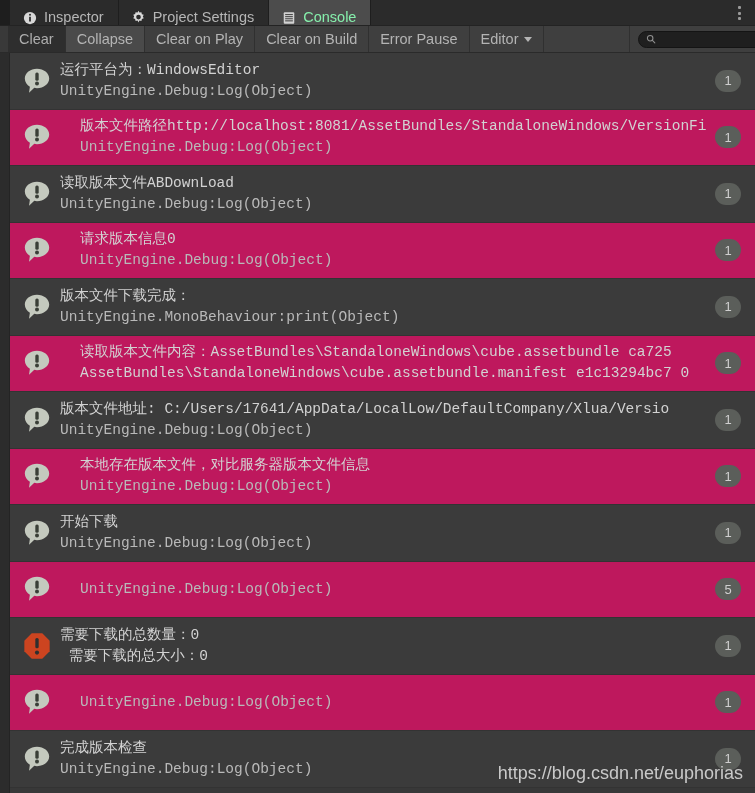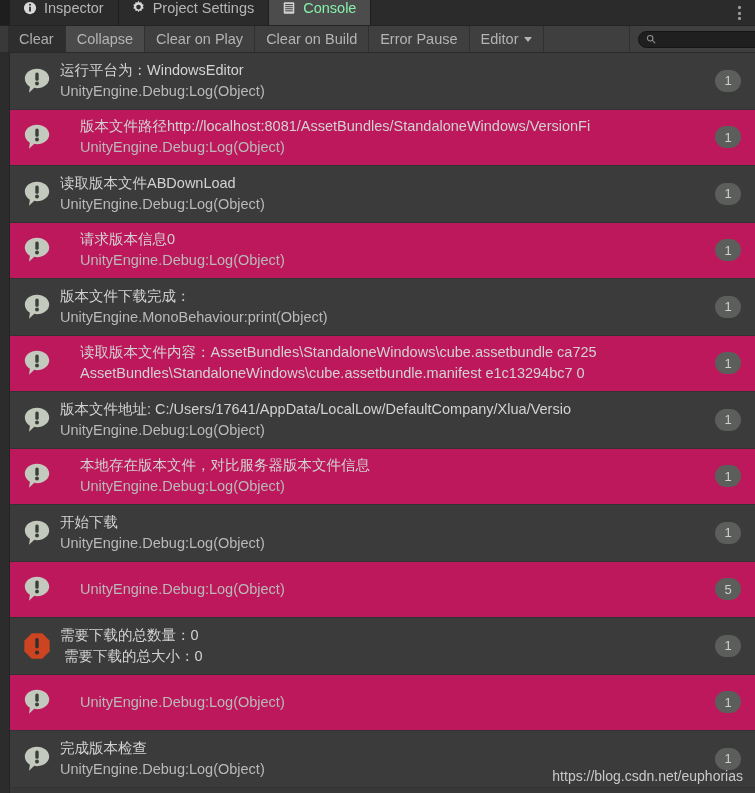--- a/index.html
+++ b/index.html
@@ -23,21 +23,21 @@
     position: relative;
     height: 26px;
     background: #1e1e1e;
     display: flex;
     align-items: stretch;
     padding-left: 10px;
     border-bottom: 1px solid #232323;
   }
   .tab {
     display: flex;
-    align-items: flex-start;
+    align-items: flex-end;
     gap: 7px;
     padding: 0 14px 0 12px;
     font-size: 14.5px;
     color: #b6b6b6;
     cursor: pointer;
     background: #2b2b2b;
     border-right: 1px solid #1e1e1e;
   }
   .tab.inactive { background: #2b2b2b; }
   .tab.active {
@@ -185,20 +185,21 @@
     min-width: 0;
     overflow: hidden;
     white-space: nowrap;
   }
   .line {
     font-size: 14.5px;
     line-height: 21px;
     white-space: pre;
     overflow: hidden;
     text-overflow: clip;
+    font-family: Liberation Mono, monospace;
   }
   .line1 { color: #d2d2d2; }
   .line2 { color: #b9b9b9; }
   .line2.msg { color: #d2d2d2; }
 
   .count-badge {
     position: absolute;
     right: 14px;
     top: 50%;
     transform: translateY(-50%);
@@ -212,21 +213,21 @@
     display: flex;
     align-items: center;
     justify-content: center;
     z-index: 2;
   }
 
   .watermark {
     position: absolute;
     right: 12px;
     bottom: 9px;
-    font-size: 14px;
+    font-size: 18px;
     color: #c9c9c9;
     z-index: 4;
     pointer-events: none;
   }
 </style>
 </head>
 <body>
 
 <div id="app">
 

